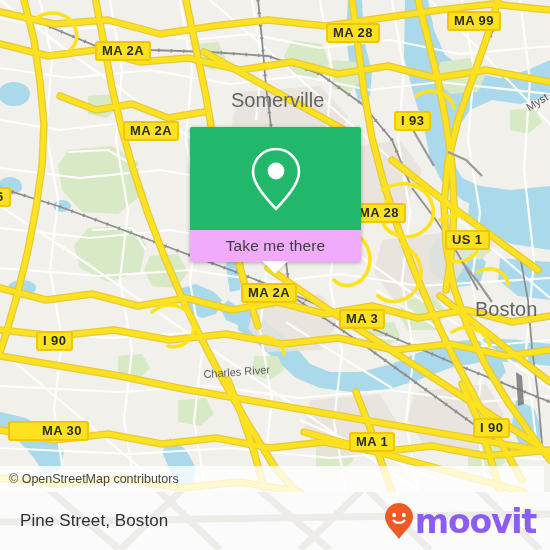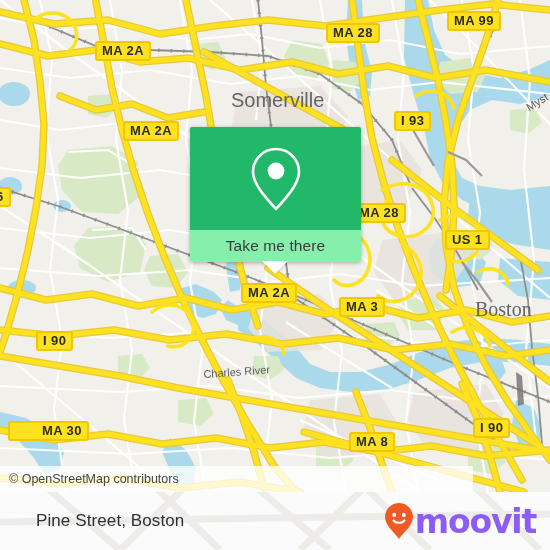--- a/index.html
+++ b/index.html
@@ -70,21 +70,21 @@
   }
   #callout-top {
     background: #22b86a;
     height: 103px;
     border-radius: 2px 2px 0 0;
     display: flex;
     align-items: center;
     justify-content: center;
   }
   #callout-bottom {
-    background: #86efac;
+    background: #f0abfc;
     height: 32px;
     border-radius: 0 0 2px 2px;
     display: flex;
     align-items: center;
     justify-content: center;
     position: relative;
   }
   #callout-label {
     font-size: 15.5px;
     color: #3c3c3c;
@@ -100,21 +100,21 @@
     border-right: 13px solid transparent;
     border-top: 13px solid #ffffff;
     filter: drop-shadow(0 1px 1px rgba(0,0,0,0.16));
   }
 
   
   #attribution {
     position: absolute;
     left: 0;
     top: 466px;
-    width: 473px;
+    width: 544px;
     height: 26px;
     background: rgba(255,255,255,0.78);
     display: flex;
     align-items: center;
   }
   #attribution-text {
     font-size: 12.5px;
     color: #444444;
     padding-left: 9px;
     font-family: "Liberation Sans", sans-serif;
@@ -129,21 +129,21 @@
     height: 58px;
     background: rgba(252,252,252,0.93);
     display: flex;
     align-items: center;
     justify-content: space-between;
     overflow: hidden;
   }
   #footer-title {
     font-size: 17px;
     color: #2f3032;
-    padding-left: 36px;
+    padding-left: 20px;
     font-family: "Liberation Sans", sans-serif;
     letter-spacing: 0.1px;
     z-index: 2;
   }
   #brand {
     display: flex;
     align-items: center;
     padding-right: 14px;
     z-index: 2;
   }
@@ -360,29 +360,29 @@
     <div>
       <div class="shield" style="left:95px;  top:41px;">MA 2A</div>
       <div class="shield" style="left:326px; top:23px;">MA 28</div>
       <div class="shield" style="left:447px; top:11px;">MA 99</div>
       <div class="shield" style="left:123px; top:121px;">MA 2A</div>
       <div class="shield" style="left:394px; top:111px;">I 93</div>
       <div class="shield" style="left:-11px; top:187px;">6</div>
       <div class="shield" style="left:352px; top:203px;">MA 28</div>
       <div class="shield" style="left:445px; top:230px;">US 1</div>
       <div class="shield" style="left:241px; top:283px;">MA 2A</div>
-      <div class="shield" style="left:339px; top:297px;">MA 3</div>
+      <div class="shield" style="left:339px; top:309px;">MA 3</div>
       <div class="shield" style="left:36px;  top:331px;">I 90</div>
       <div class="shield" style="left:8px;   top:421px;padding-left:32px;">MA 30</div>
-      <div class="shield" style="left:349px; top:432px;">MA 8</div>
+      <div class="shield" style="left:349px; top:432px;">MA 1</div>
       <div class="shield" style="left:473px; top:418px;">I 90</div>
     </div>
 
     <div class="place-label place-city" style="left:231px; top:89px;">Somerville</div>
-    <div class="place-label place-city" style="left:475px; top:298px;font-family:Liberation Serif, serif;">Boston</div>
+    <div class="place-label place-city" style="left:475px; top:298px;">Boston</div>
     <div class="place-label place-water" style="left:524px; top:103px; transform:rotate(-32deg); transform-origin:left top;">Myst</div>
     <div class="place-label place-water" style="left:203px; top:368px; transform:rotate(-4deg); transform-origin:left top;">Charles River</div>
 
     <div id="callout">
       <div id="callout-top">
         <svg width="52" height="66" viewBox="0 0 52 66">
           <path d="M26 3 C13.3 3 3 13.3 3 26 C3 38 16 52 26 63 C36 52 49 38 49 26 C49 13.3 38.7 3 26 3 Z" fill="none" stroke="#ffffff" stroke-width="2.6" stroke-linejoin="round"></path>
           <circle cx="26" cy="25" r="8.4" fill="#ffffff"></circle>
         </svg>
       </div>

